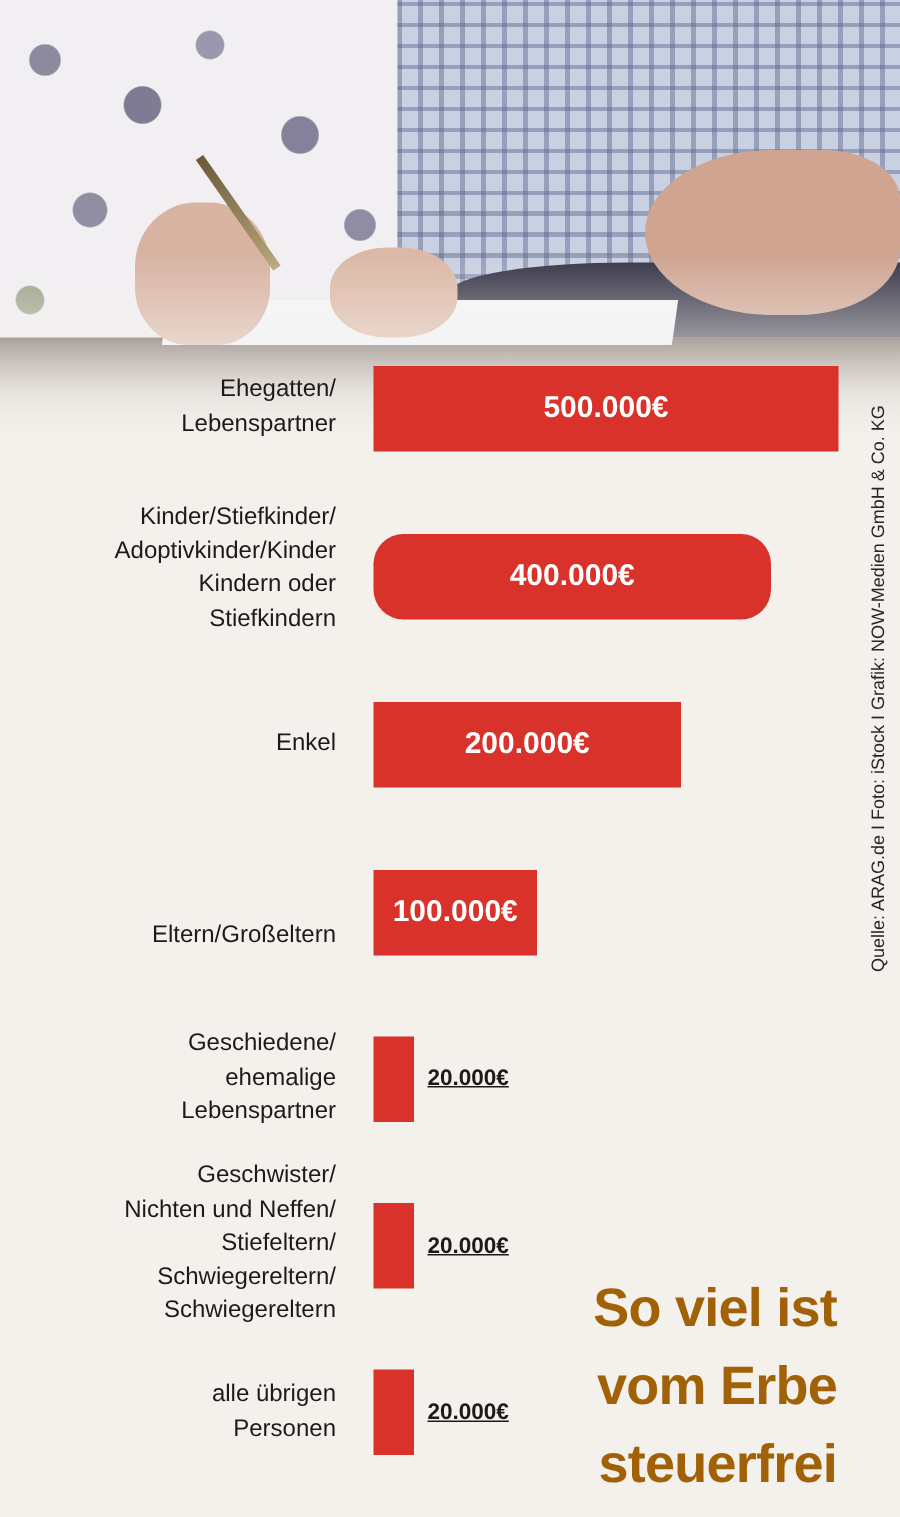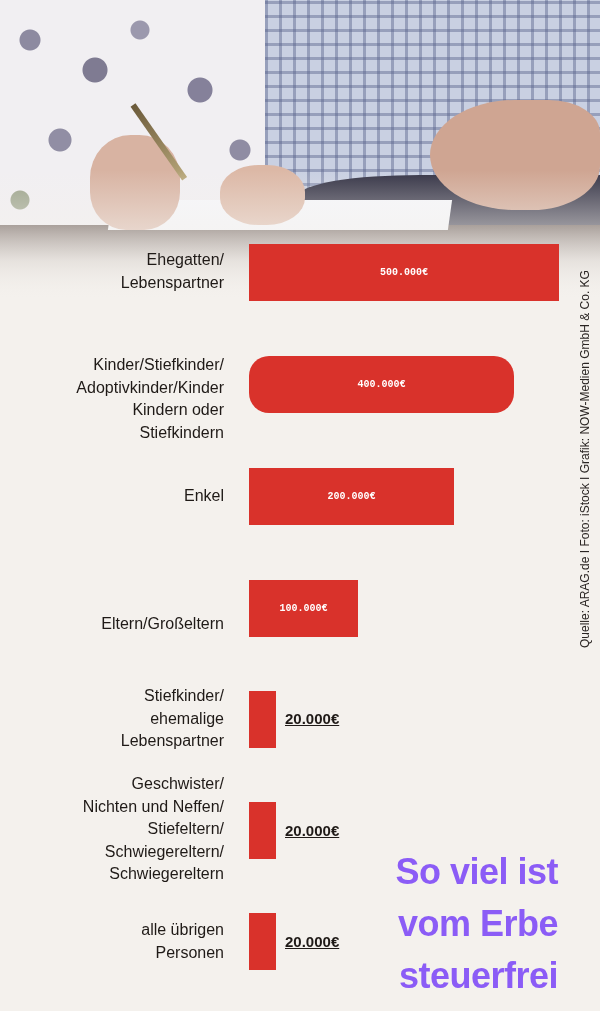--- a/index.html
+++ b/index.html
@@ -25,24 +25,24 @@
   .hand2{position:absolute;left:220px;top:165px;width:85px;height:60px;border-radius:45%;background:#dcb8a6;}
   .hand3{position:absolute;left:430px;top:100px;width:170px;height:110px;border-radius:50% 30% 40% 50%;background:#cfa592;}
   .paper{position:absolute;left:110px;top:200px;width:340px;height:30px;background:#f6f7fb;transform:skewX(-8deg);}
   .folder{position:absolute;left:300px;top:175px;width:300px;height:50px;background:#353446;border-radius:40% 0 0 0;}
   .pen{position:absolute;left:130px;top:105px;width:6px;height:90px;background:linear-gradient(#6b5a3a,#b8a77a);transform:rotate(-35deg);transform-origin:top;}
   .table{position:absolute;left:0;top:225px;width:600px;height:75px;background:linear-gradient(#5a4a44,#8a7d77 40%,#f4f1ed 100%);}
   .fade{position:absolute;left:0;top:170px;width:600px;height:130px;background:linear-gradient(rgba(244,241,237,0),rgba(244,241,237,.85) 70%,#f4f1ed);}
   .row{position:absolute;left:0;width:600px;}
   .label{position:absolute;right:376px;text-align:right;font-size:16px;line-height:22.5px;font-weight:normal;color:#1f1a17;white-space:nowrap;}
   .bar{position:absolute;left:249px;height:57px;background:#d9322b;}
-  .val-in{position:absolute;top:0;left:0;width:100%;height:40px;line-height:57px;text-align:center;color:#fff;font-weight:bold;font-size:10px;font-family:Liberation Mono, monospace;}
+  .val-in{position:absolute;top:0;left:0;width:100%;height:40px;line-height:57px;text-align:center;color:#fff;font-weight:bold;font-size:20px;}
   .val-out{position:absolute;left:285px;font-weight:bold;font-size:15px;color:#1f1a17;text-decoration:underline;}
   .credit{position:absolute;left:578px;top:648px;transform:rotate(-90deg);transform-origin:0 0;font-size:12px;color:#2a2523;white-space:nowrap;width:420px;}
-  .title{position:absolute;right:42px;top:846px;text-align:right;font-weight:bold;font-size:36px;line-height:52px;color:#8b5cf6;letter-spacing:-0.5px;}
+  .title{position:absolute;right:42px;top:846px;text-align:right;font-weight:bold;font-size:36px;line-height:52px;color:#a16207;letter-spacing:-0.5px;}
 </style>
 </head>
 <body>
 
 <div class="photo">
   <div class="blouse"></div>
   <div class="shirt"></div>
   <div class="table"></div>
   <div class="folder"></div>
   <div class="paper"></div>
@@ -57,21 +57,21 @@
   <div class="label" style="top:5px;margin-left:13px;">
     <div>Ehegatten/</div>
     <div>Lebenspartner</div>
   </div>
   <div class="bar" style="width:310px;">
     <div class="val-in">500.000€</div>
   </div>
 </div>
 
 <div class="row" style="top:356px;">
-  <div class="label" style="top:-22px;margin-top:20px;">
+  <div class="label" style="top:-22px;">
     <div>Kinder/Stiefkinder/</div>
     <div>Adoptivkinder/Kinder</div>
     <div>Kindern oder</div>
     <div>Stiefkindern</div>
   </div>
   <div class="bar" style="width:265px;border-radius:20px;">
     <div class="val-in">400.000€</div>
   </div>
 </div>
 
@@ -88,21 +88,21 @@
   <div class="label" style="top:17px;margin-top:16px;">
     <div>Eltern/Großeltern</div>
   </div>
   <div class="bar" style="width:109px;">
     <div class="val-in">100.000€</div>
   </div>
 </div>
 
 <div class="row" style="top:691px;">
   <div class="label" style="top:-6px;">
-    <div>Stiefkinder/</div>
+    <div>Geschiedene/</div>
     <div>ehemalige</div>
     <div>Lebenspartner</div>
   </div>
   <div class="bar" style="width:27px;"></div>
   <div class="val-out" style="top:19px;">20.000€</div>
 </div>
 
 <div class="row" style="top:802px;">
   <div class="label" style="top:-29px;">
     <div>Geschwister/</div>

